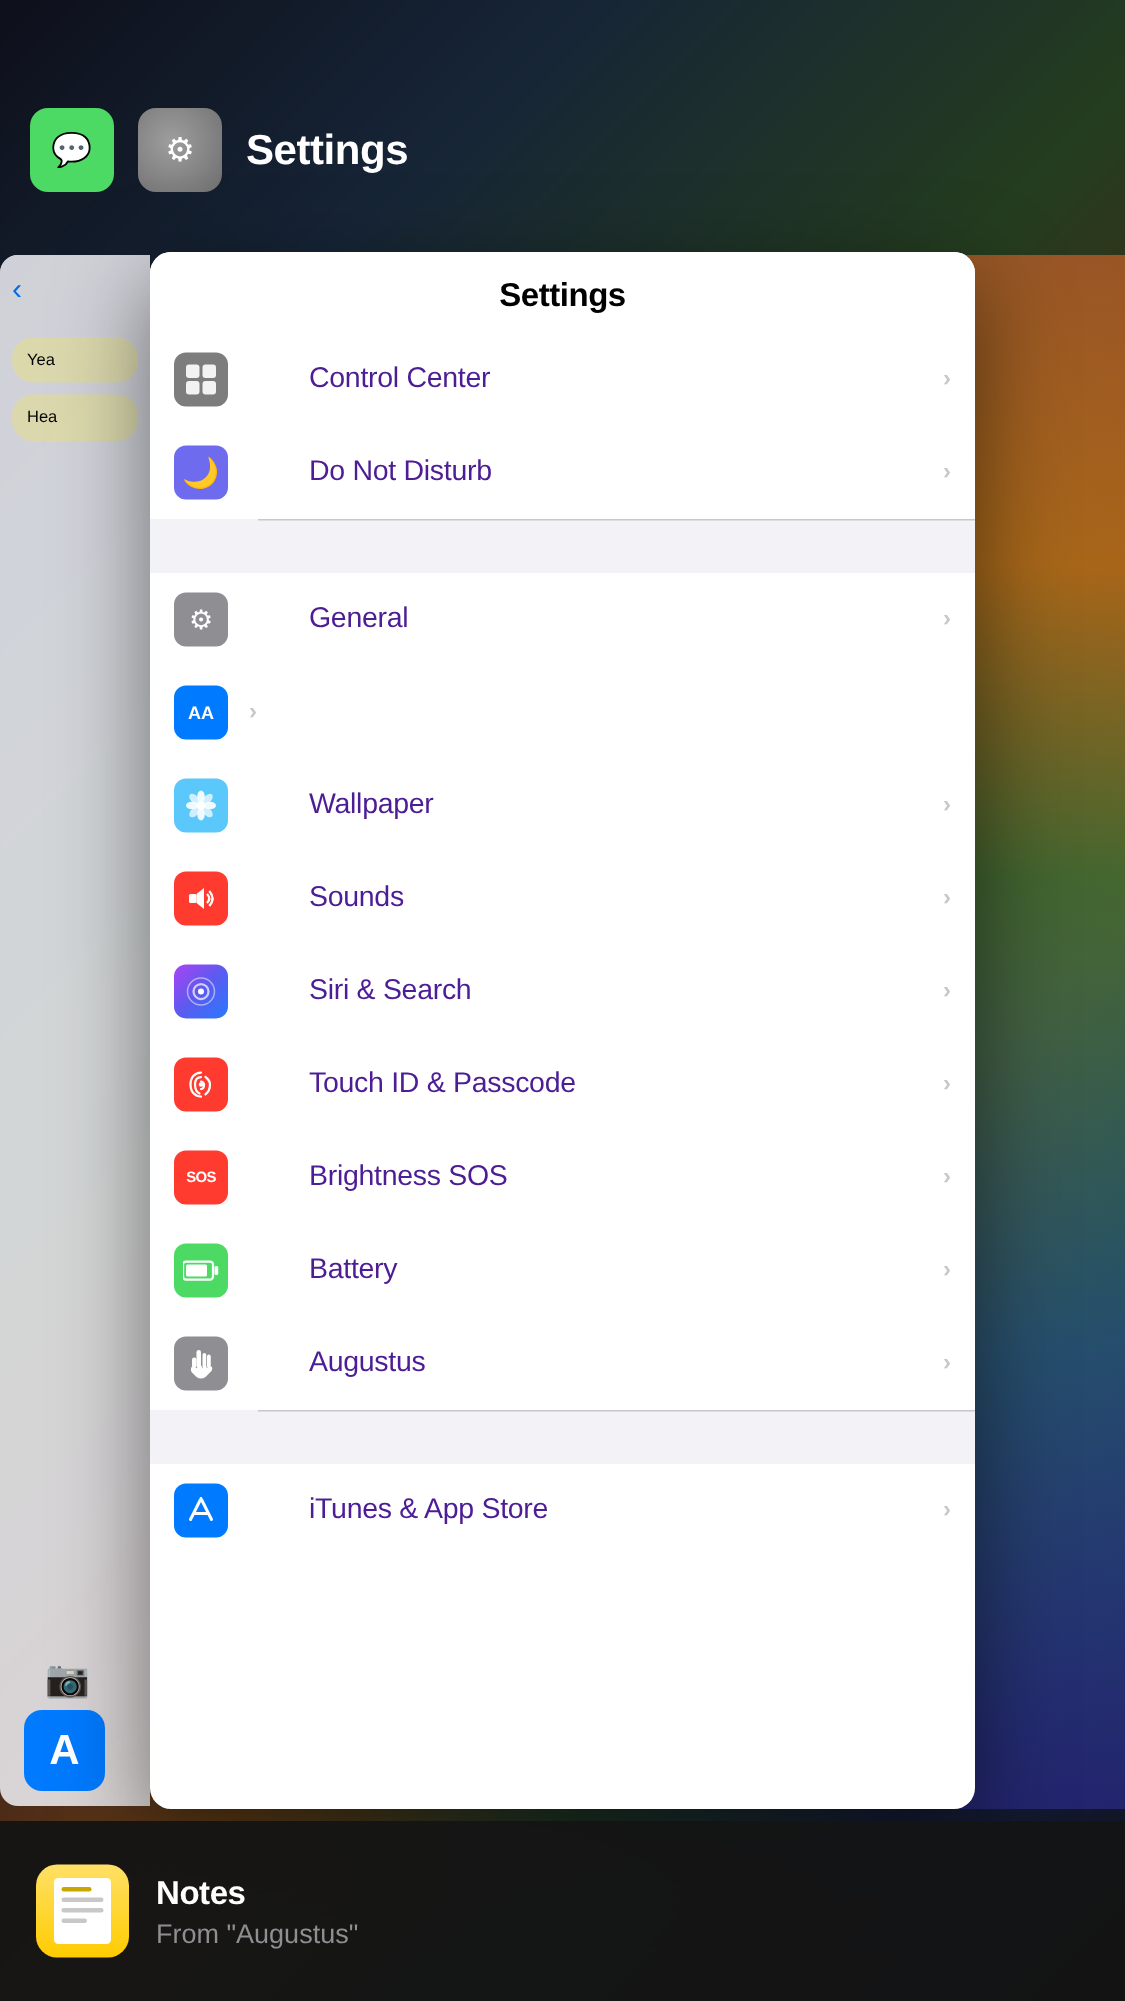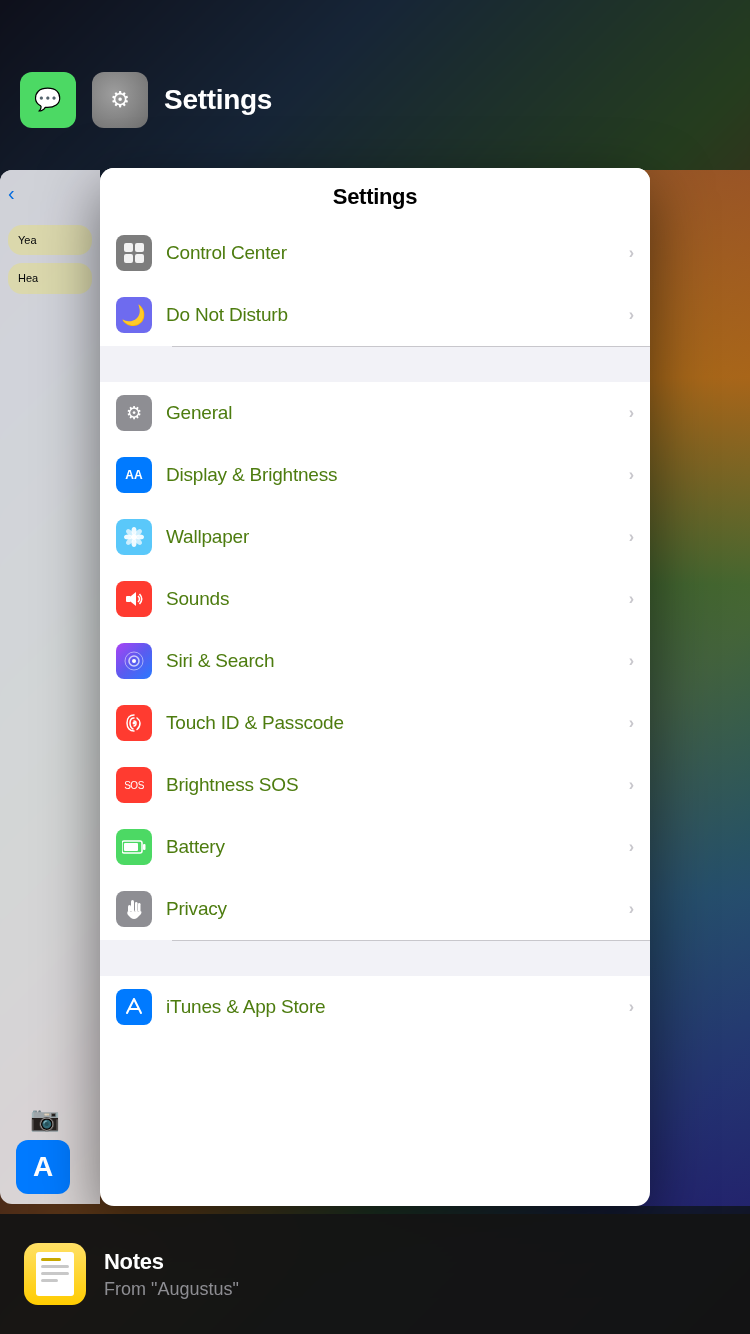--- a/index.html
+++ b/index.html
@@ -195,22 +195,23 @@
       align-items: center;
       justify-content: center;
       margin-right: 14px;
       flex-shrink: 0;
       font-size: 18px;
     }
 
     .row-label {
       flex: 1;
       font-size: 19px;
-      color: #4d7c0f;
+      color: #4c1d95;
       letter-spacing: -0.2px;
+      margin-left: 40px;
     }
 
     .row-chevron {
       color: #c8c7cc;
       font-size: 16px;
       font-weight: 600;
     }
 
     
     .icon-control-center { background: #7d7d7d; }
@@ -405,21 +406,20 @@
         <span style="color:#fff;font-size:18px;">⚙</span>
       </div>
       <span class="row-label">General</span>
       <span class="row-chevron">›</span>
     </div>
 
     <div class="settings-row">
       <div class="row-icon icon-display">
         <span style="color:#fff;font-size:12px;font-weight:700;">AA</span>
       </div>
-      <span class="row-label">Display &amp; Brightness</span>
       <span class="row-chevron">›</span>
     </div>
 
     <div class="settings-row">
       <div class="row-icon icon-wallpaper">
         <svg width="22" height="22" viewBox="0 0 22 22">
           <circle cx="11" cy="11" r="3" fill="white"></circle>
           <ellipse cx="11" cy="5" rx="2.5" ry="4" fill="white" opacity="0.9"></ellipse>
           <ellipse cx="11" cy="17" rx="2.5" ry="4" fill="white" opacity="0.9"></ellipse>
           <ellipse cx="5" cy="11" rx="4" ry="2.5" fill="white" opacity="0.9"></ellipse>
@@ -468,21 +468,21 @@
           <path d="M11,9 C12,9 13,10 13,11 C13,13 12,14 11,14" stroke="white" stroke-width="1.5" fill="none" stroke-linecap="round"></path>
           <circle cx="11" cy="11" r="1.5" fill="white"></circle>
         </svg>
       </div>
       <span class="row-label">Touch ID &amp; Passcode</span>
       <span class="row-chevron">›</span>
     </div>
 
     <div class="settings-row">
       <div class="row-icon icon-emergency">
-        <span style="color:#fff;font-size:10px;font-weight:400;letter-spacing:-0.5px;">SOS</span>
+        <span style="color:#fff;font-size:10px;font-weight:700;letter-spacing:-0.5px;">SOS</span>
       </div>
       <span class="row-label">Brightness SOS</span>
       <span class="row-chevron">›</span>
     </div>
 
     <div class="settings-row">
       <div class="row-icon icon-battery">
         <svg width="24" height="14" viewBox="0 0 24 14">
           <rect x="0" y="1" width="20" height="12" rx="2" fill="none" stroke="white" stroke-width="1.5"></rect>
           <rect x="2" y="3" width="14" height="8" rx="1" fill="white"></rect>
@@ -496,21 +496,21 @@
     <div class="settings-row">
       <div class="row-icon icon-privacy">
         <svg width="20" height="22" viewBox="0 0 20 22">
           <rect x="7" y="2" width="3" height="12" rx="1.5" fill="white"></rect>
           <rect x="11" y="4" width="2.5" height="10" rx="1.25" fill="white"></rect>
           <rect x="14" y="5" width="2.5" height="9" rx="1.25" fill="white"></rect>
           <rect x="4" y="7" width="3" height="7" rx="1.5" fill="white"></rect>
           <path d="M4,13 C3,14 3,16 4,17 L7,20 Q10,22 13,20 L17,16 Q18,14 17,13 L14,14 L13,12 L11,14 L10,12 L7,14 Z" fill="white"></path>
         </svg>
       </div>
-      <span class="row-label">Privacy</span>
+      <span class="row-label">Augustus</span>
       <span class="row-chevron">›</span>
     </div>
 
     <div class="section-divider"></div>
 
     <div class="settings-row">
       <div class="row-icon icon-appstore">
         <svg width="22" height="22" viewBox="0 0 22 22">
           <path d="M11,3 L4,17 M11,3 L18,17 M6.5,13 L15.5,13" stroke="white" stroke-width="2" stroke-linecap="round" fill="none"></path>
         </svg>

